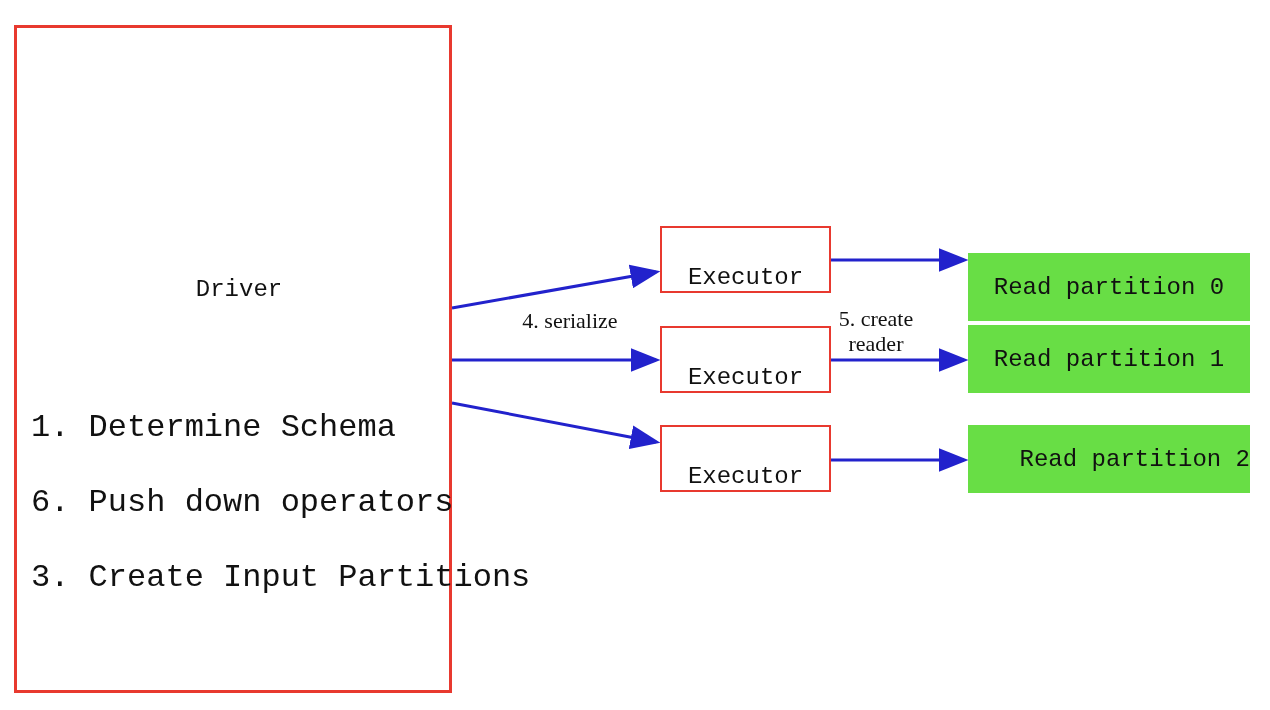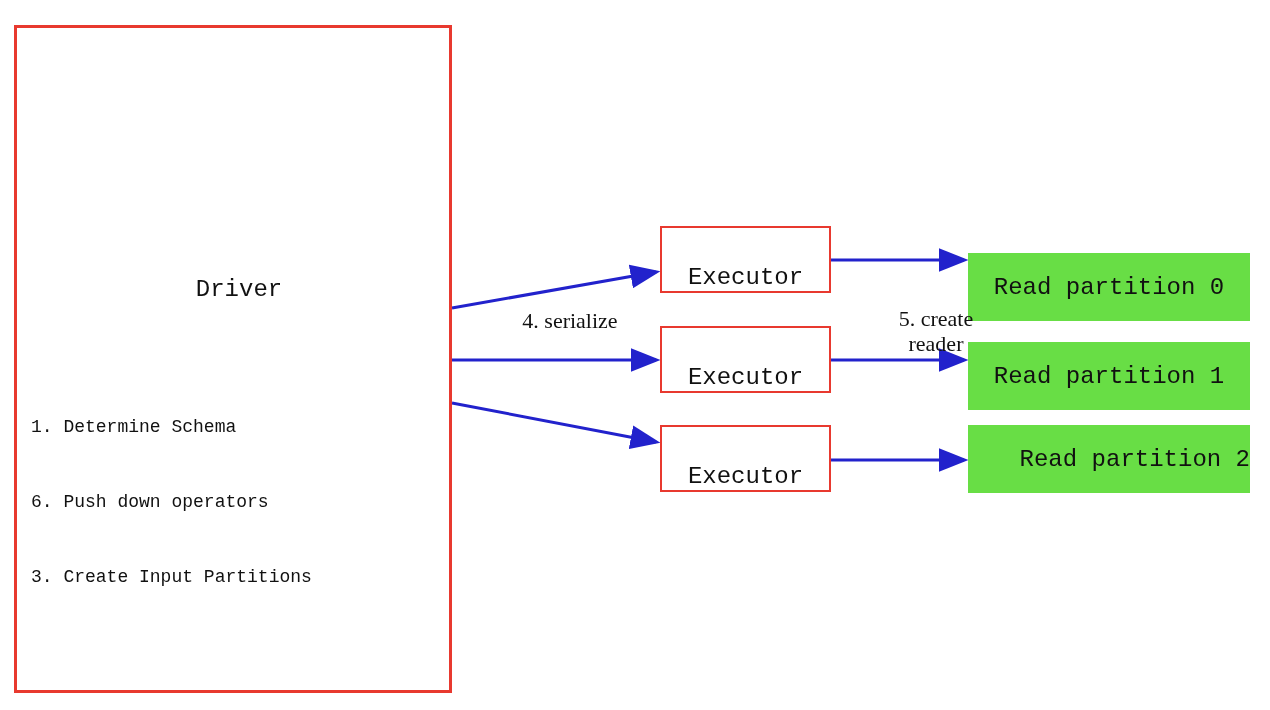--- a/index.html
+++ b/index.html
@@ -40,21 +40,21 @@
     left: 20px; top: 277px;
     width: 438px;
     text-align: center;
     font-size: 24px;
     line-height: 26px;
     white-space: pre;
   }
   .driver-steps {
     position: absolute;
     left: 31px; top: 365px;
-    font-size: 18px;
+    font-size: 32px;
     line-height: 25px;
     white-space: pre;
   }
   .exec-box {
     position: absolute;
     left: 660px;
     width: 171px; height: 67px;
     border: 2px solid var(--red);
     background: #ffffff;
     display: flex;
@@ -71,33 +71,33 @@
     left: 968px;
     width: 282px; height: 68px;
     background: var(--green);
     display: flex;
     align-items: center;
     justify-content: center;
     font-size: 24px;
     white-space: pre;
   }
   .part-1 { top: 225px; margin-top: 28px; }
-  .part-2 { top: 342px; }
+  .part-2 { top: 325px; }
   .part-3 { top: 425px; justify-content: flex-end; }
 
   .edge-label {
     position: absolute;
     text-align: center;
     font-family: "Liberation Serif", "DejaVu Serif", serif;
     font-size: 22px;
     line-height: 25px;
     color: var(--ink);
   }
   .label-serialize { left: 470px; top: 308px; width: 200px; }
-  .label-reader   { left: 856px; top: 306px; width: 160px; font-family: Liberation Serif, serif; }
+  .label-reader   { left: 796px; top: 306px; width: 160px; font-family: Liberation Serif, serif; }
 </style>
 </head>
 <body>
 
 <div class="canvas">
 
   <svg class="arrow-layer" viewBox="0 0 1270 710">
     <defs>
       <marker id="ah" markerWidth="10" markerHeight="8" refX="8.5" refY="4" orient="auto" markerUnits="strokeWidth">
         <path class="arrow-head" d="M0,0 L10,4 L0,8 Z"></path>

